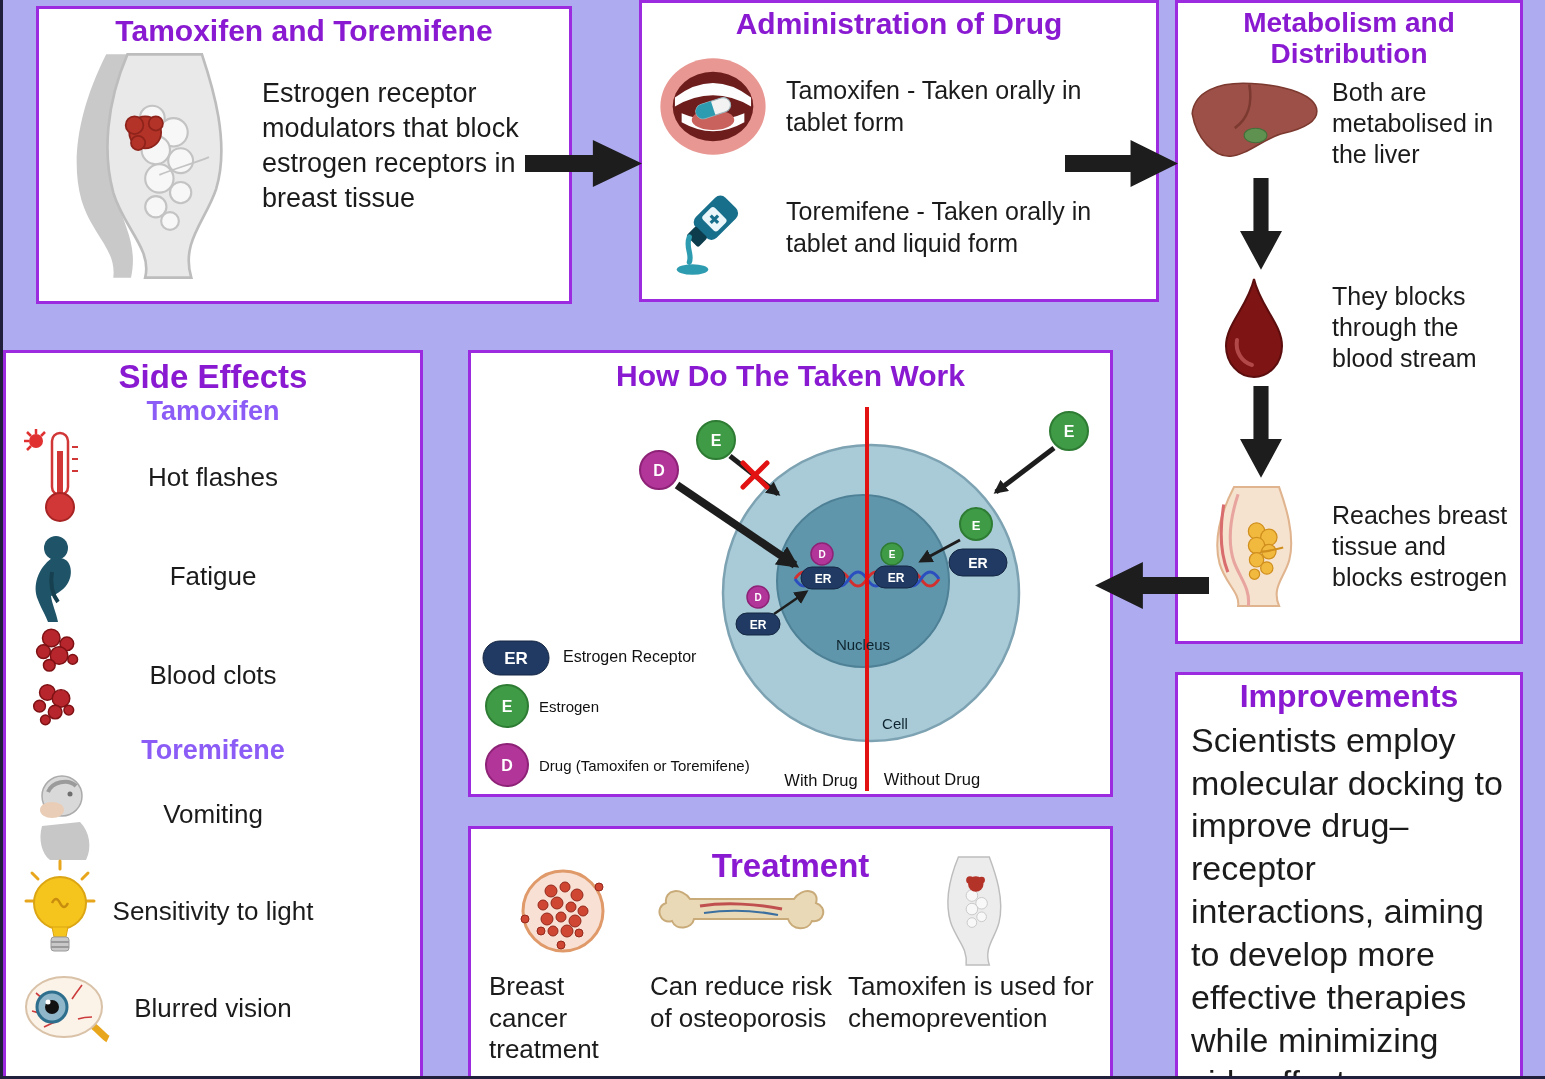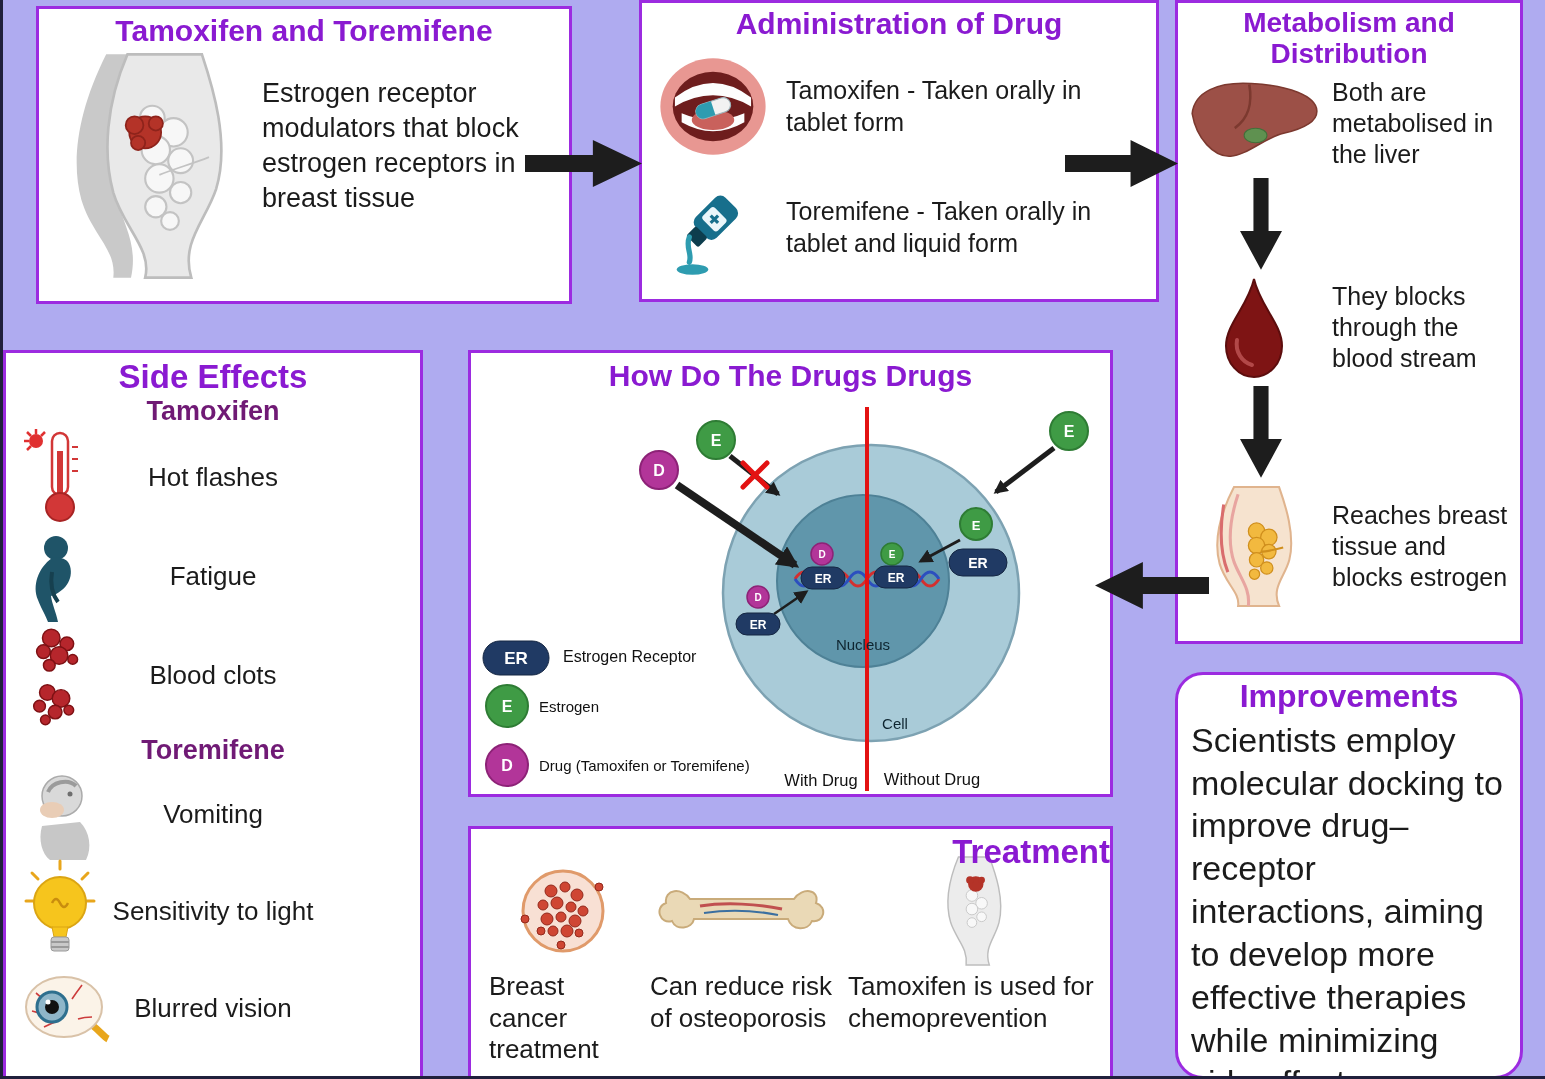--- a/index.html
+++ b/index.html
@@ -20,21 +20,21 @@
   .admin-row { display:flex; align-items:center; gap:14px; padding:0 12px; }
   .admin-row .icon { width:118px; }
   .admin-row p { font-size:25px; line-height:1.28; }
 
   
   .met-step { display:flex; align-items:center; gap:8px; padding:0 8px 0 6px; }
   .met-icon { width:140px; display:flex; justify-content:center; flex-shrink:0; }
   .met-step p { font-size:25px; line-height:1.24; }
 
   
-  .se-heading { color:#701a75; font-weight:bold; font-size:27px; text-align:center; }
+  .se-heading { color:#8b5cf6; font-weight:bold; font-size:27px; text-align:center; }
   .se-item { position:relative; }
   .se-icon { position:absolute; left:16px; top:50%; transform:translateY(-50%); }
   .se-label { position:absolute; left:0; right:0; top:50%; transform:translateY(-50%);
               text-align:center; font-size:26px; }
 
   
   .treat-cols { display:flex; padding:26px 10px 0; }
   .treat-col { display:flex; flex-direction:column; }
   .treat-icon { height:112px; display:flex; align-items:center; justify-content:center; }
   .treat-col p { font-size:26px; line-height:1.22; padding:4px 4px 0 8px; }
@@ -277,21 +277,21 @@
           <circle cx="30" cy="38" r="15" fill="#8fb6c9" stroke="#2e6f8e" stroke-width="3"></circle>
           <circle cx="30" cy="38" r="7" fill="#111"></circle>
           <circle cx="26" cy="33" r="2.5" fill="#fff"></circle>
         </svg>
       </span>
       <span class="se-label">Blurred vision</span>
     </div>
   </section>
 
   <section class="box" style="left:465px;top:350px;width:645px;height:447px;">
-    <h2 class="box-title" style="font-size:30px;padding-top:6px;">How Do The Drugs Drugs</h2>
+    <h2 class="box-title" style="font-size:30px;padding-top:6px;">How Do The Taken Work</h2>
     <svg viewBox="0 0 639 400" width="639" height="400" style="display:block;" aria-hidden="true">
       <defs>
         <marker id="ahB" markerUnits="userSpaceOnUse" markerWidth="22" markerHeight="22" refX="17" refY="11" orient="auto">
             <path d="M0 0 L22 11 L0 22 Z" fill="#1d1d1d"></path>
           </marker>
         <marker id="ahS" markerUnits="userSpaceOnUse" markerWidth="14" markerHeight="14" refX="11" refY="7" orient="auto">
             <path d="M0 0 L14 7 L0 14 Z" fill="#1d1d1d"></path>
           </marker>
       </defs>
 
@@ -367,21 +367,21 @@
         <text x="36" y="319" font-size="16" font-weight="bold" fill="#fff" text-anchor="middle">E</text>
         <text x="68" y="319" font-size="15" fill="#111">Estrogen</text>
         <circle cx="36" cy="372" r="21" fill="#b23599" stroke="#8d2277" stroke-width="2"></circle>
         <text x="36" y="378" font-size="16" font-weight="bold" fill="#fff" text-anchor="middle">D</text>
         <text x="68" y="378" font-size="15" fill="#111">Drug (Tamoxifen or Toremifene)</text>
       </g>
     </svg>
   </section>
 
   <section class="box" style="left:465px;top:826px;width:645px;height:253px;">
-    <h2 class="box-title" style="font-size:33px;padding-top:5px;position:absolute;left:0;right:0;text-align:right;">Treatment</h2>
+    <h2 class="box-title" style="font-size:33px;padding-top:19px;position:absolute;left:0;right:0;">Treatment</h2>
     <div class="treat-cols">
       <div class="treat-col" style="width:26%;">
         <div class="treat-icon">
           <svg viewBox="0 0 96 100" width="96" height="100" aria-hidden="true">
             <circle cx="50" cy="50" r="40" fill="#f8e0d4" stroke="#e09a6a" stroke-width="3"></circle>
             <g fill="#cf4633" stroke="#93291c" stroke-width="1">
               <circle cx="38" cy="30" r="6"></circle>
                 <circle cx="52" cy="26" r="5"></circle>
                 <circle cx="64" cy="34" r="6"></circle>
               <circle cx="30" cy="44" r="5"></circle>
@@ -429,21 +429,21 @@
                 <circle cx="36" cy="26" r="4"></circle>
                 <circle cx="48" cy="26" r="3.5"></circle>
               </g>
           </svg>
         </div>
         <p>Tamoxifen is used for chemoprevention</p>
       </div>
     </div>
   </section>
 
-  <section class="box" style="left:1172px;top:672px;width:348px;height:407px;border-radius:28px;">
+  <section class="box" style="left:1172px;top:672px;width:348px;height:407px;">
     <h2 class="box-title" style="font-size:32px;padding-top:4px;">Improvements</h2>
     <p class="improve-text">Scientists employ molecular docking to improve drug–receptor interactions, aiming to develop more effective therapies while minimizing side effects.</p>
     <div class="improve-icons">
       <span class="icon">
         <svg viewBox="0 0 150 110" width="150" height="105" aria-hidden="true">
           <g fill="none" stroke-linecap="round">
             <path d="M20 80 C10 60 24 40 40 46 C56 52 52 76 38 78" stroke="#2f6fb3" stroke-width="7"></path>
             <path d="M50 30 C66 14 88 18 92 34 C96 50 80 58 70 52" stroke="#6fb3e0" stroke-width="7"></path>
             <path d="M96 70 C112 84 134 78 138 62 C142 46 126 36 114 44" stroke="#2f6fb3" stroke-width="7"></path>
             <path d="M60 88 q10 -10 20 0 t20 0" stroke="#8cc6ea" stroke-width="6"></path>

